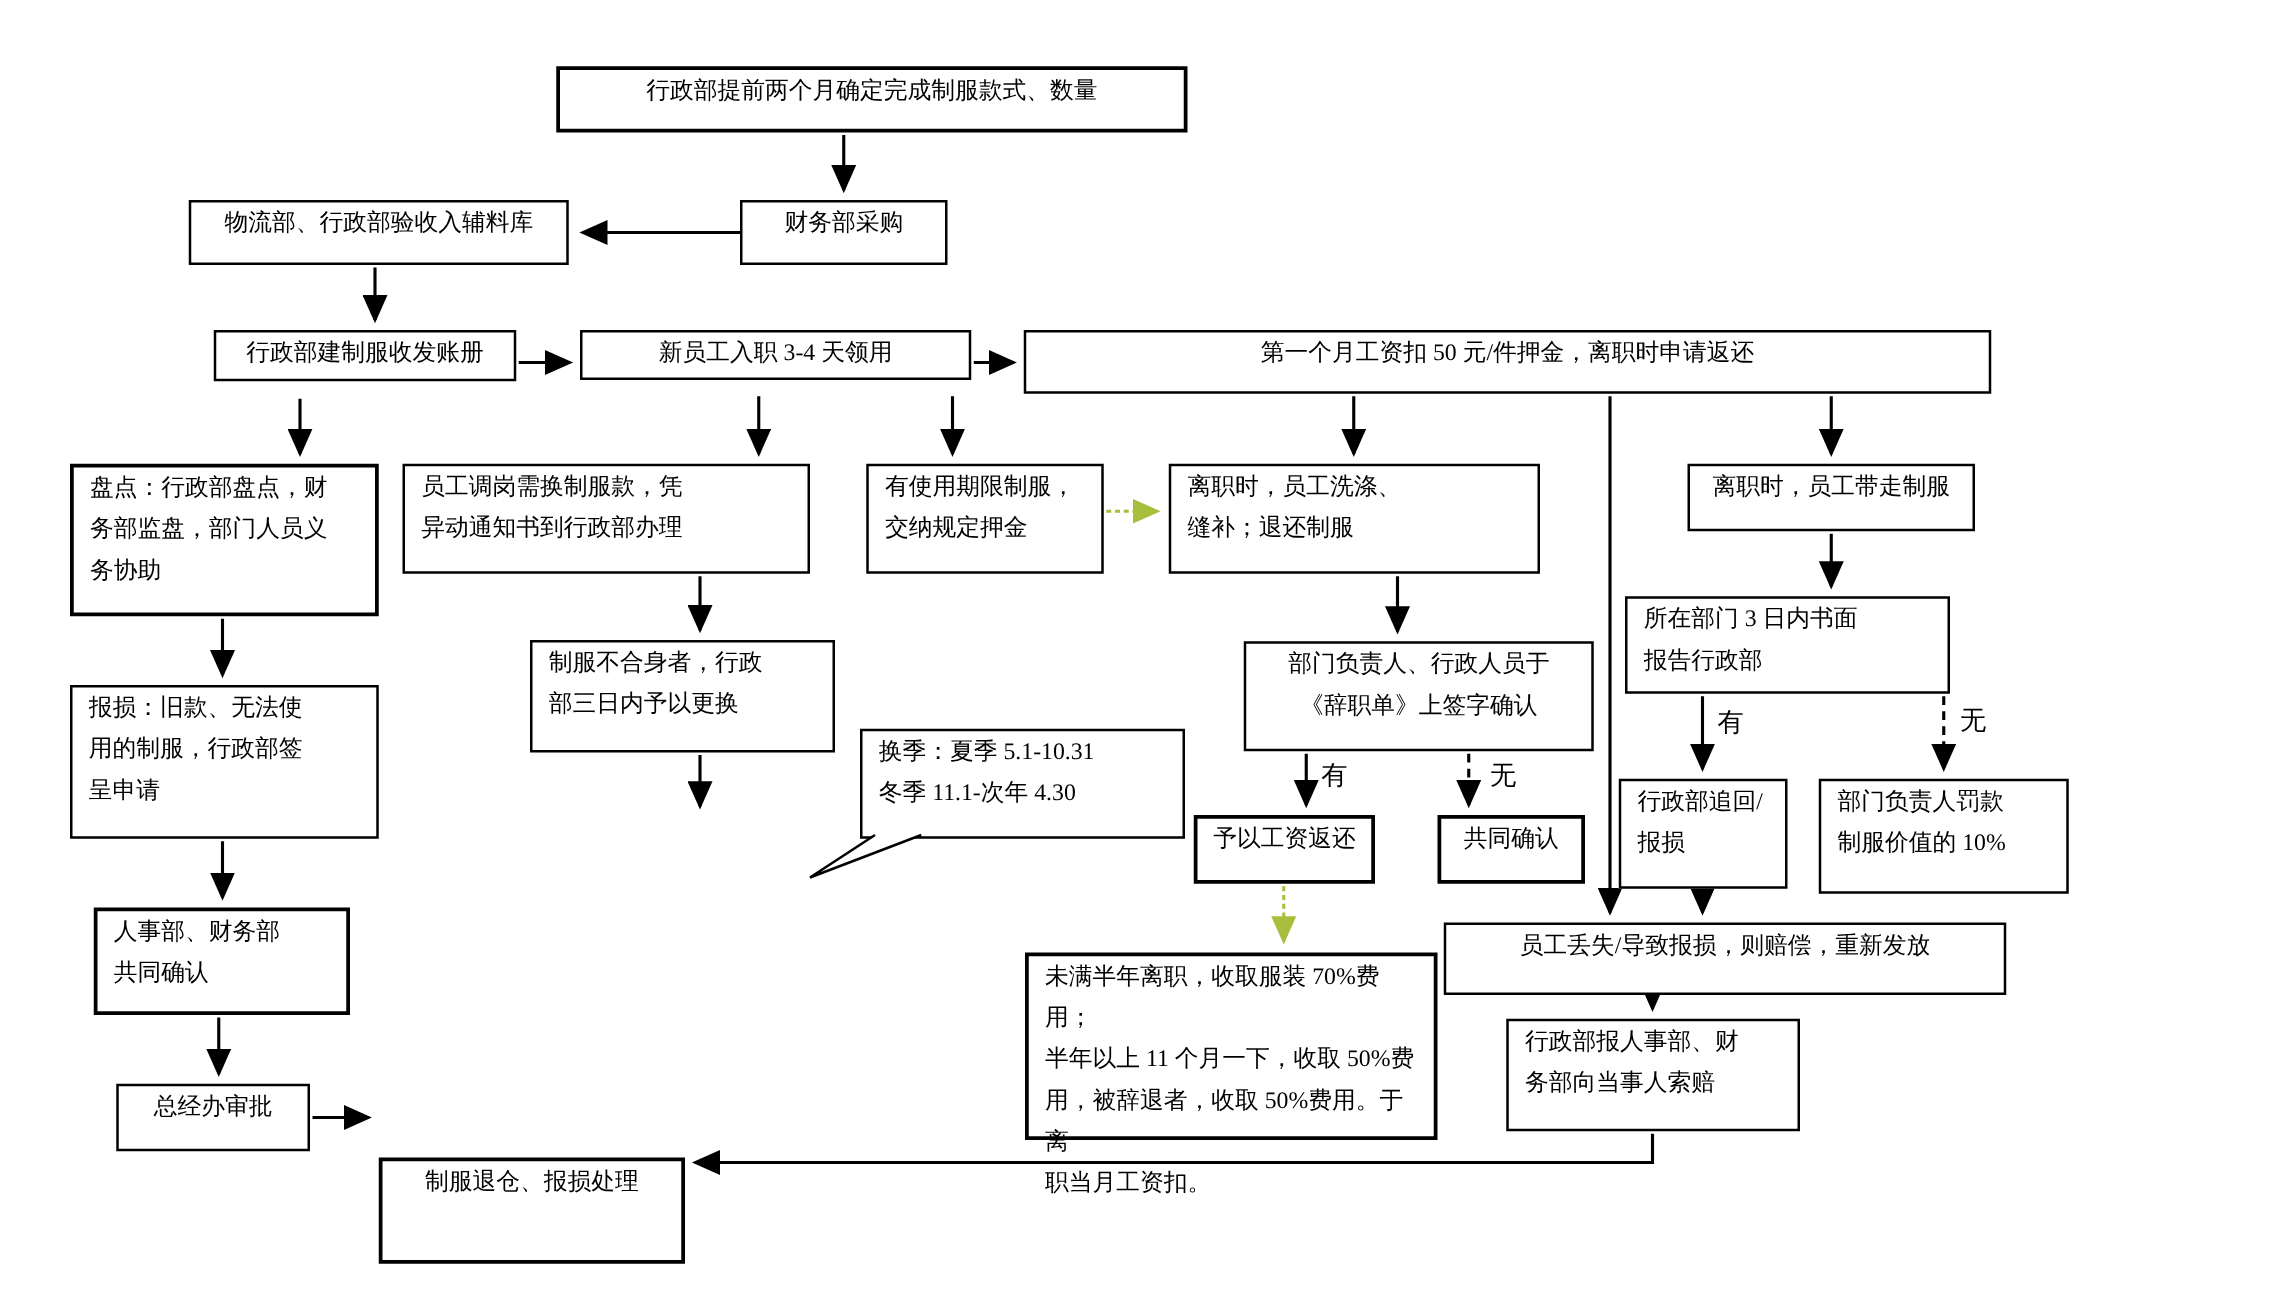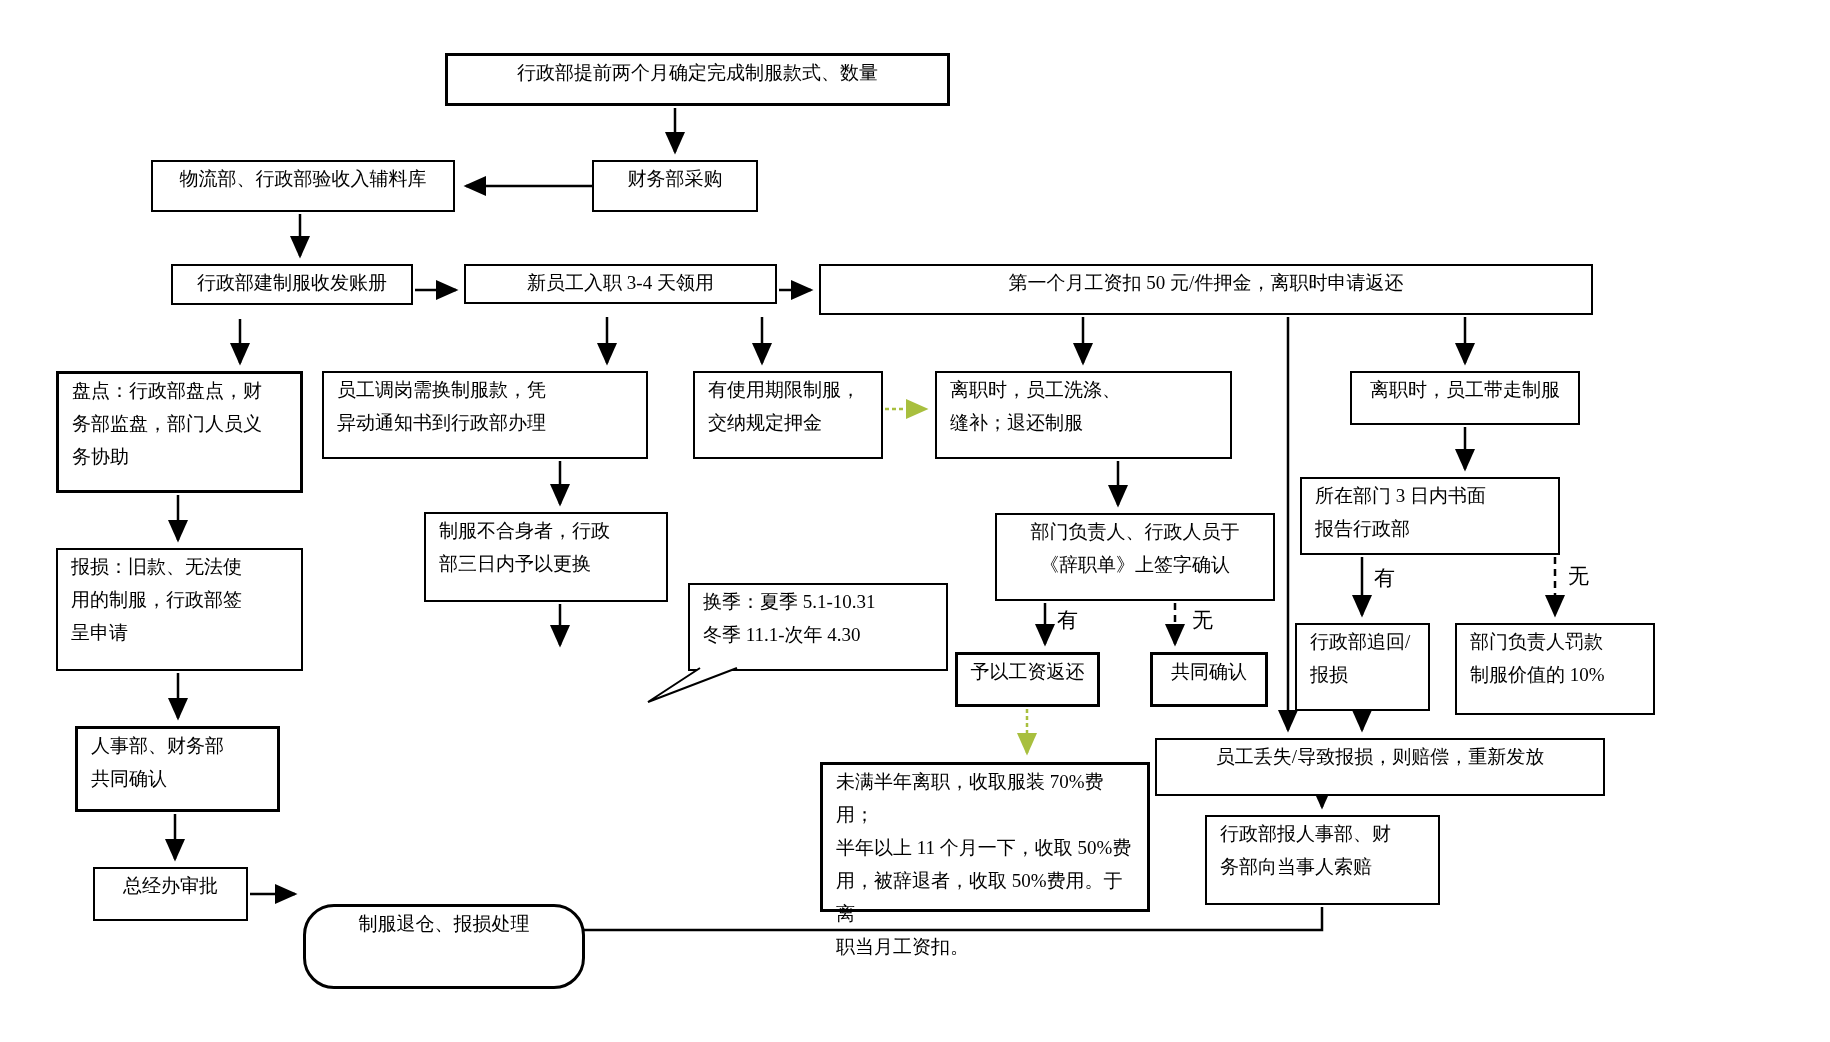--- a/index.html
+++ b/index.html
@@ -138,21 +138,21 @@
 共同确认</span>
     </div>
   <div class="node tl" style="left:56px;top:548px;width:247px;height:123px;">
       <span>报损：旧款、无法使
 用的制服，行政部签
 呈申请</span>
     </div>
   <div class="node" style="left:93px;top:867px;width:155px;height:54px;">
       <span>总经办审批</span>
     </div>
-  <div class="node bold" style="left:303px;top:904px;width:282px;height:85px;border-radius:31px;">
+  <div class="node bold" style="left:303px;top:926px;width:245px;height:85px;">
       <span>制服退仓、报损处理</span>
     </div>
   <div class="node tl bold" style="left:820px;top:762px;width:330px;height:150px;">
       <span>未满半年离职，收取服装 70%费用；
 半年以上 11 个月一下，收取 50%费
 用，被辞退者，收取 50%费用。于离
 职当月工资扣。</span>
     </div>
   <div class="node" style="left:1155px;top:738px;width:450px;height:58px;">
       <span>员工丢失/导致报损，则赔偿，重新发放</span>

